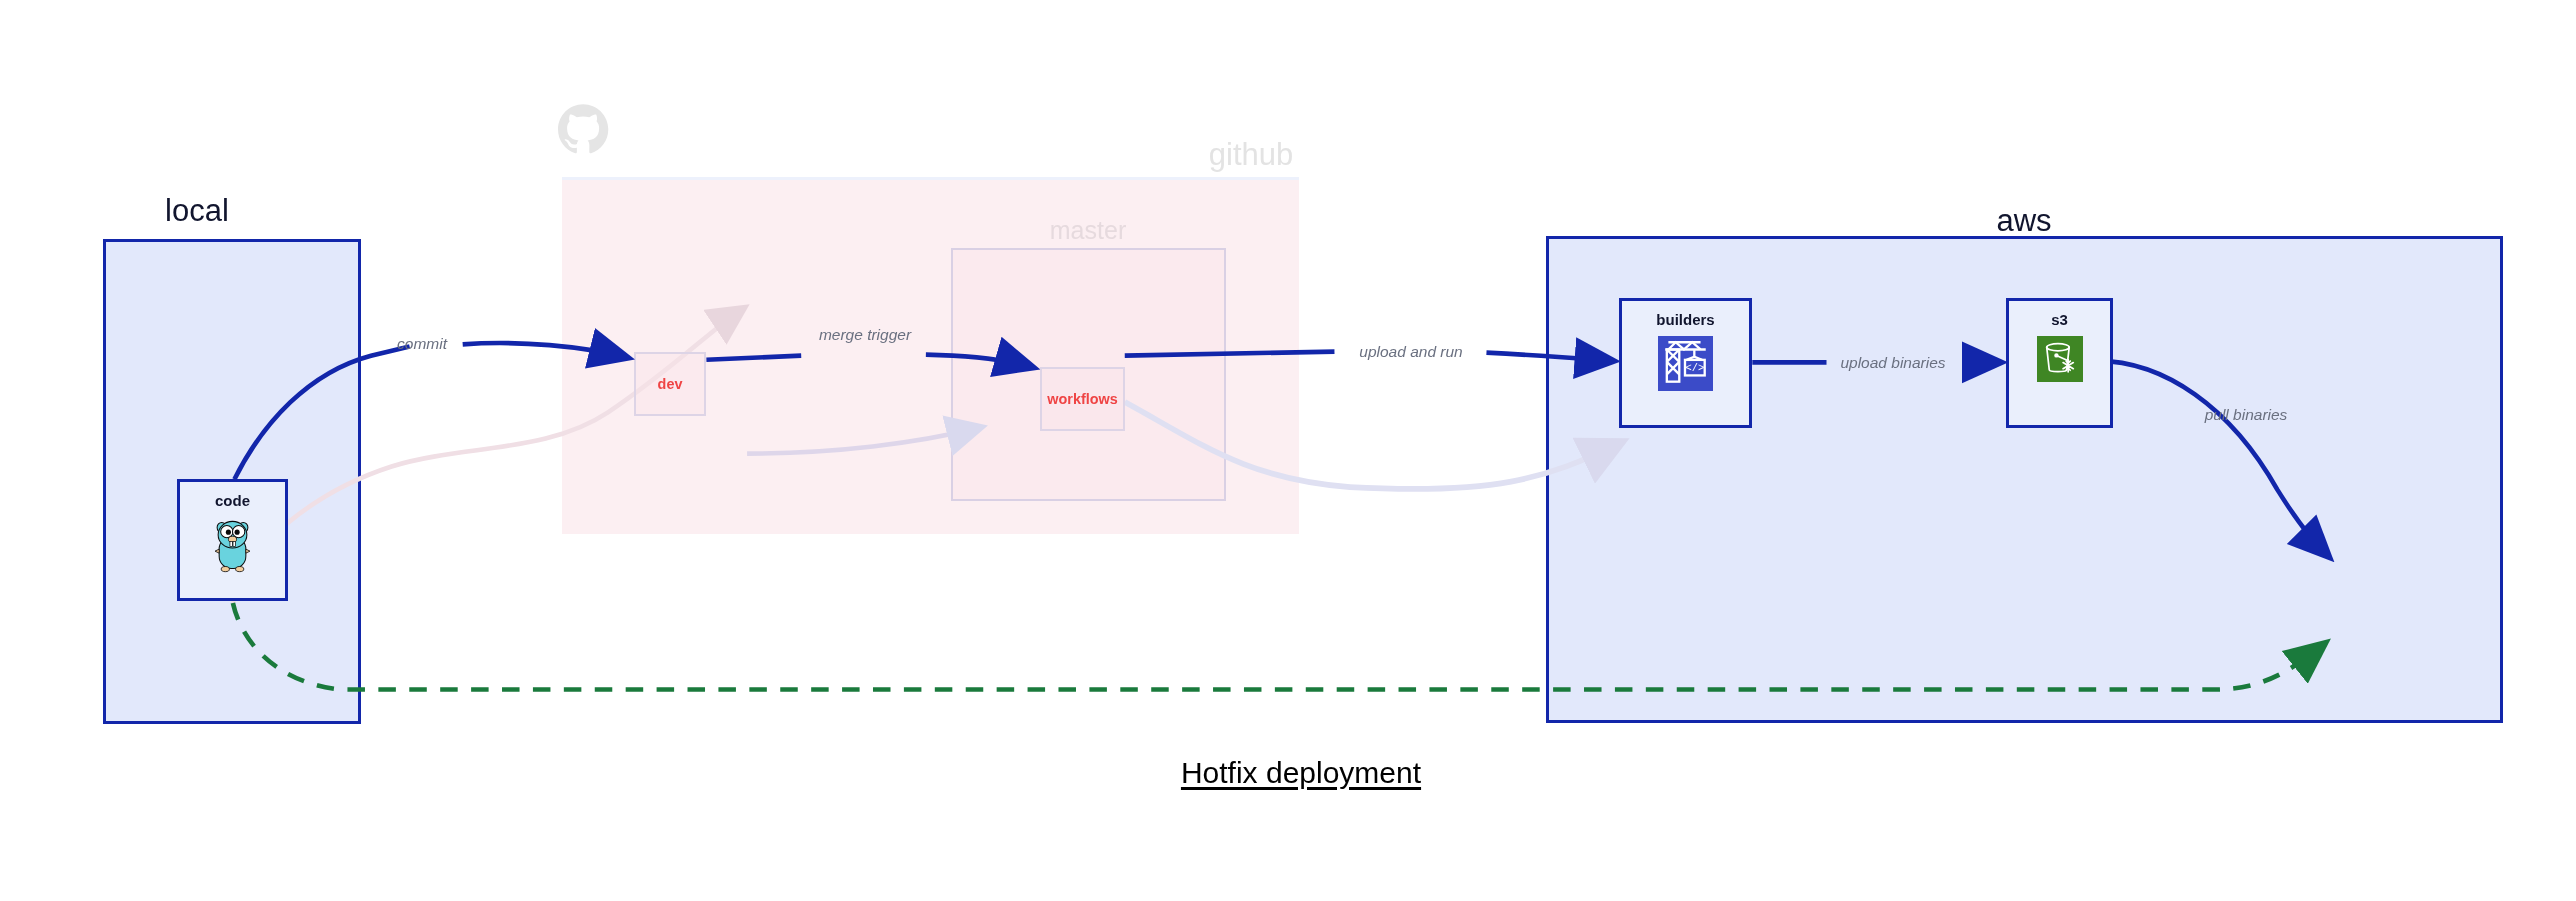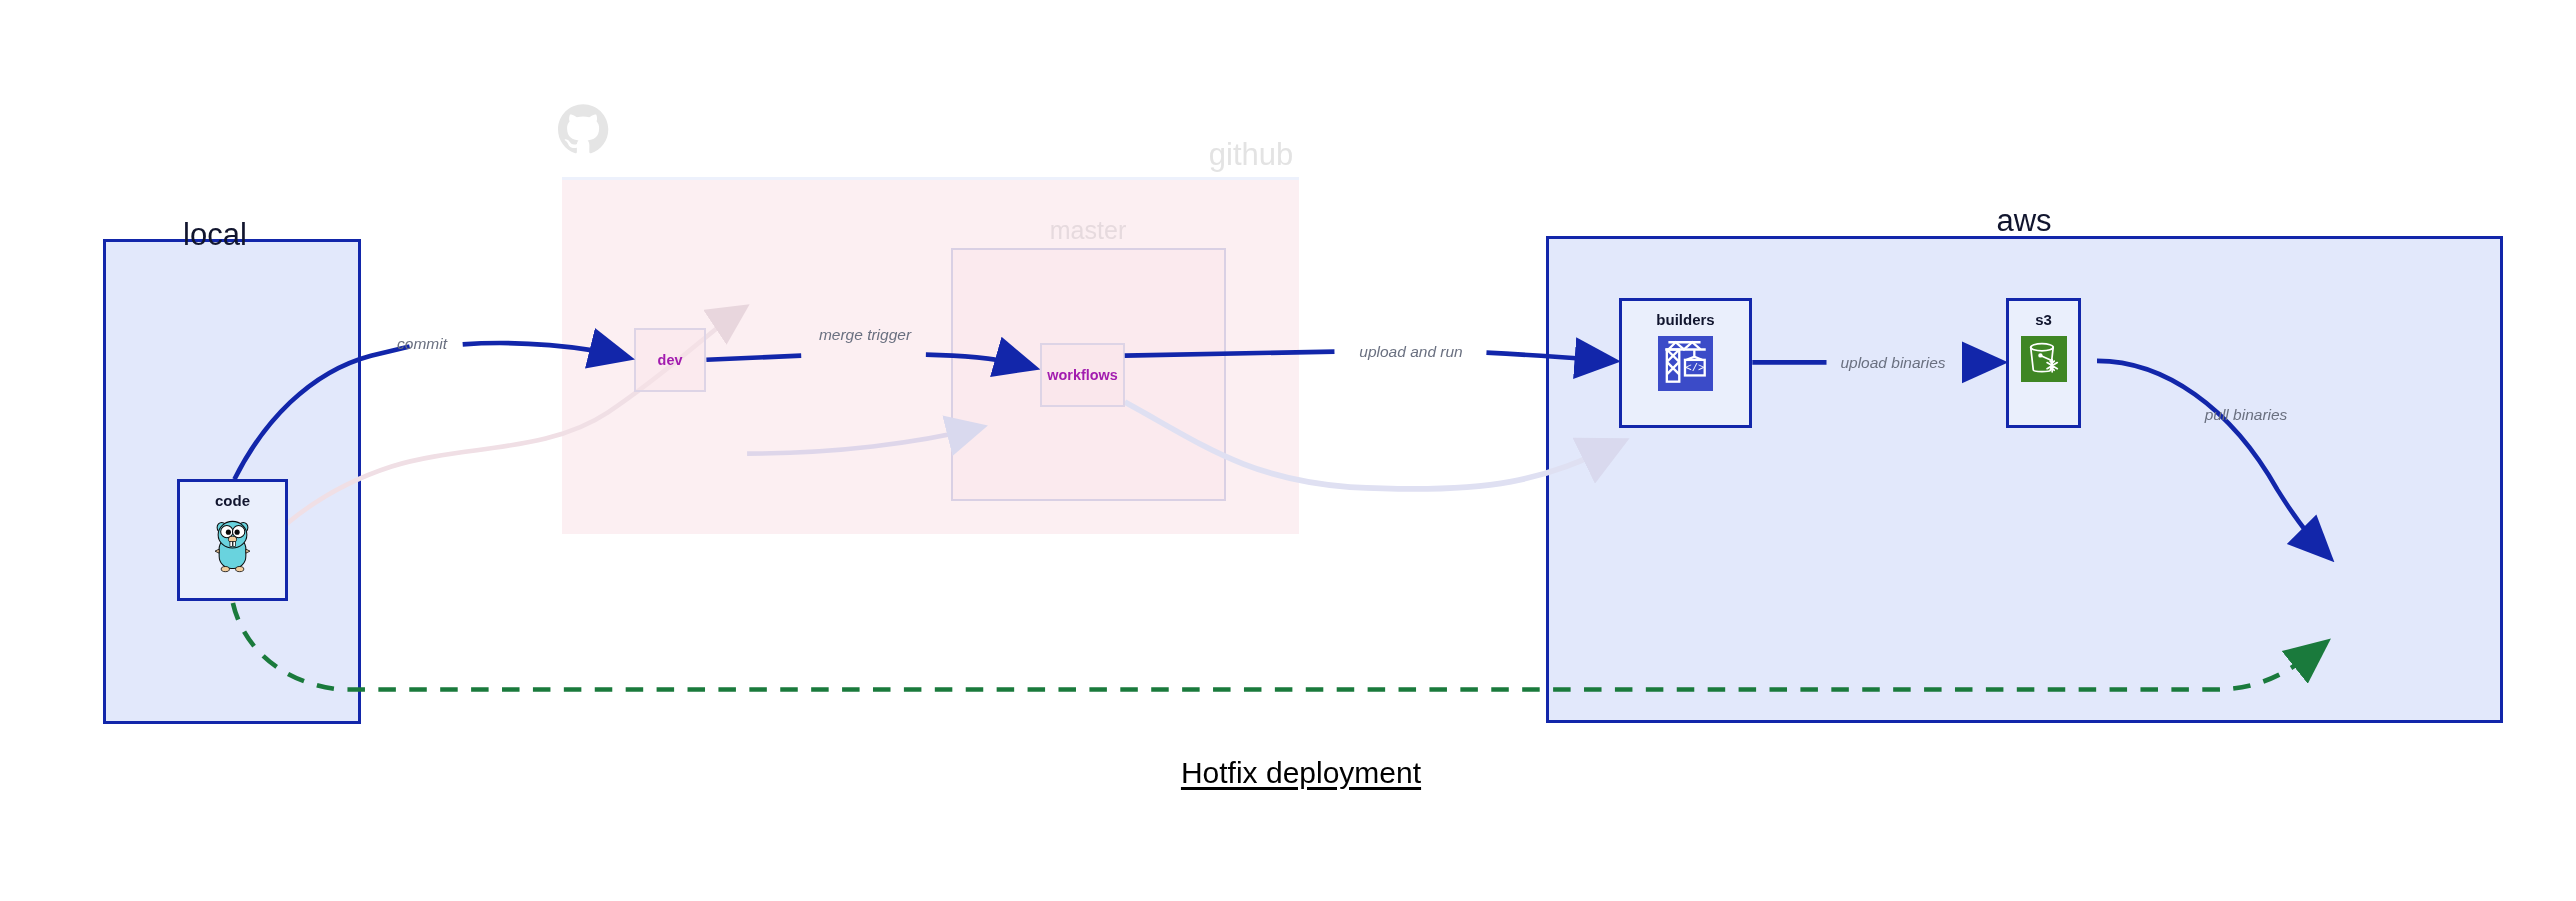--- a/index.html
+++ b/index.html
@@ -44,21 +44,21 @@
     background: #e2e8fb;
     border: 3.6px solid #1226aa;
   }
 
   .group-label {
     position: absolute;
     font-size: 31px;
     color: #11152e;
     white-space: nowrap;
   }
-  .label-local { left: 215px; top: 193px; transform: translateX(-50%); margin-top: 24px; }
+  .label-local { left: 197px; top: 193px; transform: translateX(-50%); }
   .label-aws   { left: 2024px; top: 203px; transform: translateX(-50%); }
   .label-github {
     left: 1251px; top: 137px;
     transform: translateX(-50%);
     color: #e3e3e3;
   }
 
   
   .master-box {
     position: absolute;
@@ -93,35 +93,36 @@
     color: #11152e;
     margin-top: 10.3px;
     white-space: nowrap;
   }
   .node-icon {
     margin-top: 8.2px;
   }
 
   .node-code     { left: 177px;  top: 479px;  width: 111px; height: 122px; }
   .node-builders { left: 1619px; top: 298px;  width: 133px; height: 130px; }
-  .node-s3       { left: 2006px; top: 298px;  width: 75px; height: 130px; }
+  .node-s3       { left: 2006px; top: 298px;  width: 107px; height: 130px; }
   .node-ec2      { left: 2327px; top: 559px; width: 98px; height: 123px; }
 
   
   .node-faded {
     position: absolute;
     box-sizing: border-box;
     border: 2.1px solid #ddd4e6;
     background: rgba(250,227,233,0.4);
     display: flex;
     align-items: center;
     justify-content: center;
     font-size: 14.4px;
     font-weight: bold;
-    color: #a21caf;
+    color: #ef4444;
+    margin-top: 24px;
   }
   .node-dev       { left: 634px; top: 328px; width: 72px; height: 64px; }
   .node-workflows { left: 1040px; top: 343px; width: 85px; height: 64px; }
 
   
   .edge-label {
     position: absolute;
     font-size: 15.5px;
     font-style: italic;
     color: #6a7080;

